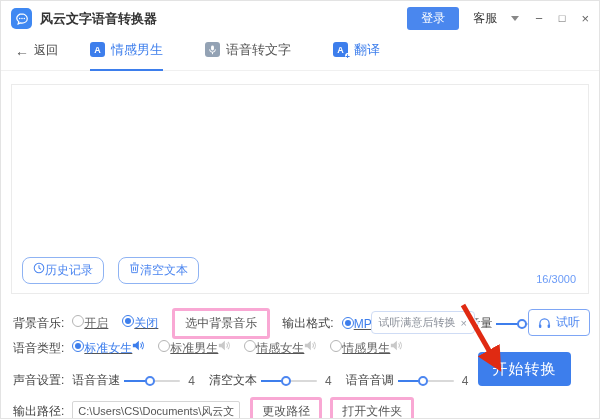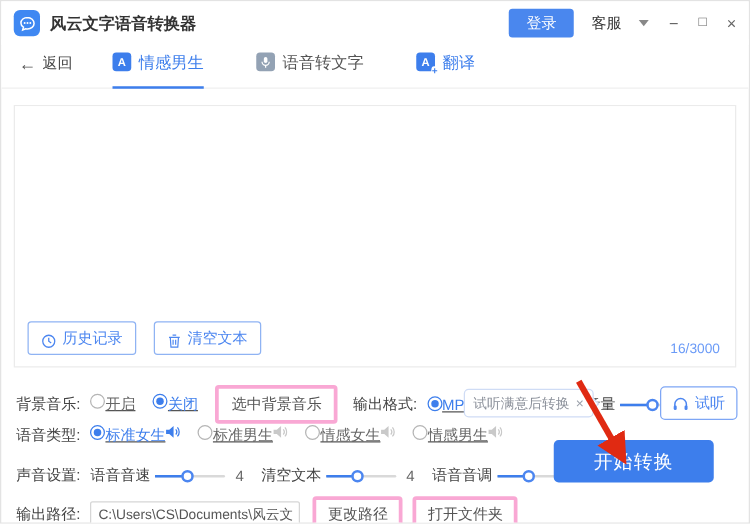--- a/index.html
+++ b/index.html
@@ -28,21 +28,21 @@
   .tab.hl { color:#3d7eec; }
   .tabicon { width:15px; height:15px; border-radius:3px; display:inline-flex; align-items:center; justify-content:center; font-size:9px; font-weight:bold; color:#fff; position:relative; }
   .tabicon.blue { background:#3d7eec; }
   .tabicon.gray { background:#93a2b4; }
   .tabicon .plus { position:absolute; right:-2px; bottom:-3px; font-size:8px; color:#3d7eec; background:#fff; border-radius:50%; line-height:7px; }
 
   
   .textpanel { position:absolute; left:10px; right:10px; top:83px; height:210px; border:1px solid #ebebeb; background:#fff; }
   .editor { position:absolute; inset:0 0 42px 0; width:100%; border:none; resize:none; outline:none; font-family:inherit; font-size:13px; padding:8px; color:#333; }
   .editor-actions { position:absolute; left:10px; bottom:9px; display:flex; gap:14px; }
-  .obtn { display:inline-flex; align-items:flex-end; gap:5px; background:#fff; border:1px solid #8fb3f3; color:#4c86f0; font-size:12px; padding:4px 10px; border-radius:3px; cursor:pointer; font-family:inherit; }
+  .obtn { display:inline-flex; align-items:flex-start; background:#fff; border:1px solid #8fb3f3; color:#4c86f0; font-size:12px; padding:4px 10px; border-radius:8px; cursor:pointer; font-family:inherit; }
   .counter { position:absolute; right:12px; bottom:8px; font-size:11px; color:#6b9bf7; }
 
   
   .row { position:absolute; left:12px; display:flex; align-items:center; font-size:12px; color:#555; }
   .row1 { top:307px; }
   .row2 { top:339px; }
   .row3 { top:371px; }
   .row4 { top:396px; }
   .lab { color:#444; margin-right:8px; white-space:nowrap; }
   .ropt { display:inline-flex; cursor:pointer; margin-right:14px; white-space:nowrap;text-decoration:underline; }
@@ -63,21 +63,21 @@
 
   .path-input { width:168px; height:22px; border:1px solid #d6d6d6; border-radius:2px; font-size:11px; color:#555; padding:0 5px; font-family:inherit; margin-right:10px; overflow:hidden; white-space:nowrap; }
   .row4 .gbtn { margin-right:8px; padding:3px 9px; }
 
   
   .tip-row { position:absolute; top:308px; right:9px; display:flex; align-items:center; gap:9px; }
   .tip-tag { position:relative; display:flex; align-items:center; gap:5px; border:1px solid #cfdcf5; background:#fff; border-radius:4px; padding:3px 7px; font-size:11px; color:#8a8f99; white-space:nowrap; }
   .tip-tag::after { content:""; position:absolute; right:-4px; top:50%; width:6px; height:6px; background:#fff; border-top:1px solid #cfdcf5; border-right:1px solid #cfdcf5; transform:translateY(-50%) rotate(45deg); }
   .tip-close { color:#9aa0aa; cursor:pointer; font-size:11px; }
   .preview { display:inline-flex; align-items:center; gap:5px; background:#fff; border:1px solid #7ea6f5; color:#4c86f0; font-size:12px; padding:4px 9px; border-radius:4px; cursor:pointer; font-family:inherit;margin-left:44px; }
-  .convert { position:absolute; top:351px; right:28px; width:128px; height:34px; background:#3d7eec; color:#fff; border:none; border-radius:4px; font-size:15px; cursor:pointer; font-family:inherit; letter-spacing:1px; }
+  .convert { position:absolute; top:351px; right:28px; width:93px; height:34px; background:#3d7eec; color:#fff; border:none; border-radius:4px; font-size:15px; cursor:pointer; font-family:inherit; letter-spacing:1px; }
   .red-arrow { position:absolute; left:452px; top:300px; width:58px; height:72px; pointer-events:none; z-index:6; }
 </style>
 </head>
 <body>
 
 <div class="window">
 
   <div class="titlebar">
     <div class="logo">
       <svg width="14" height="14" viewBox="0 0 16 16">

